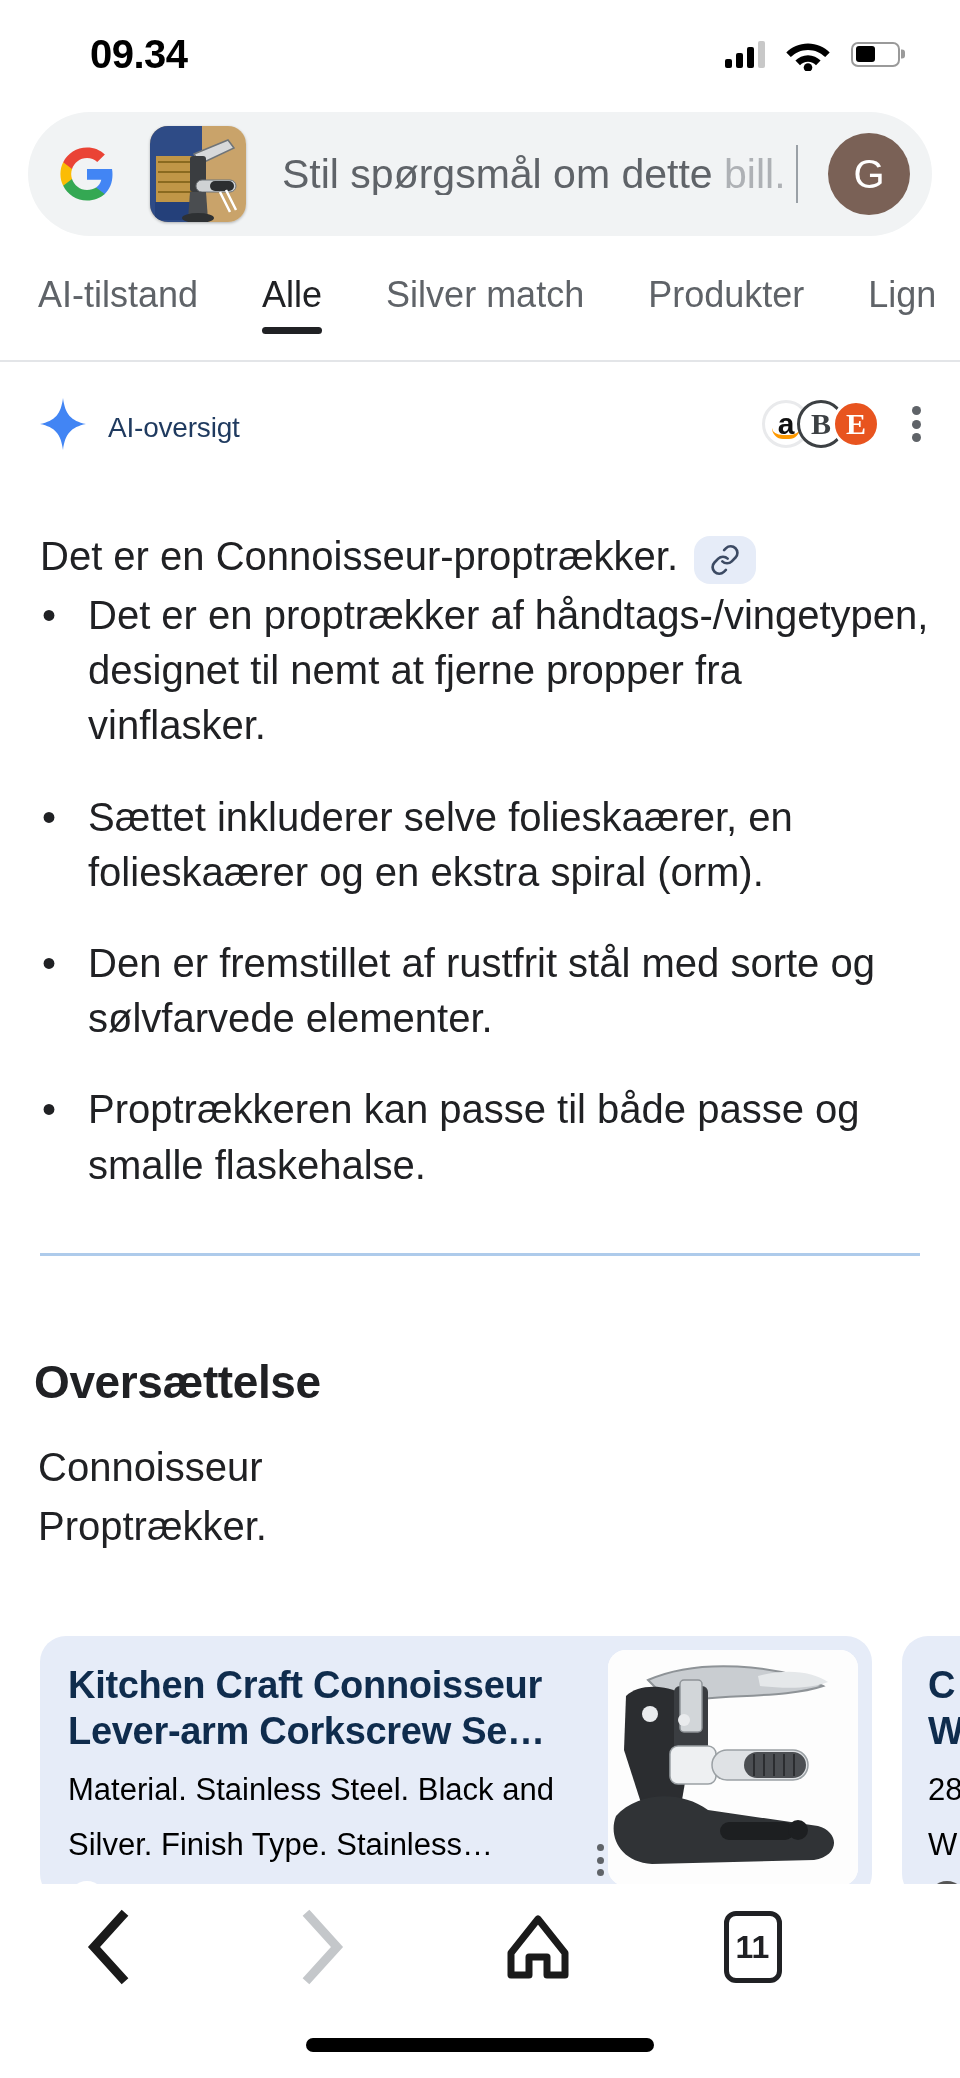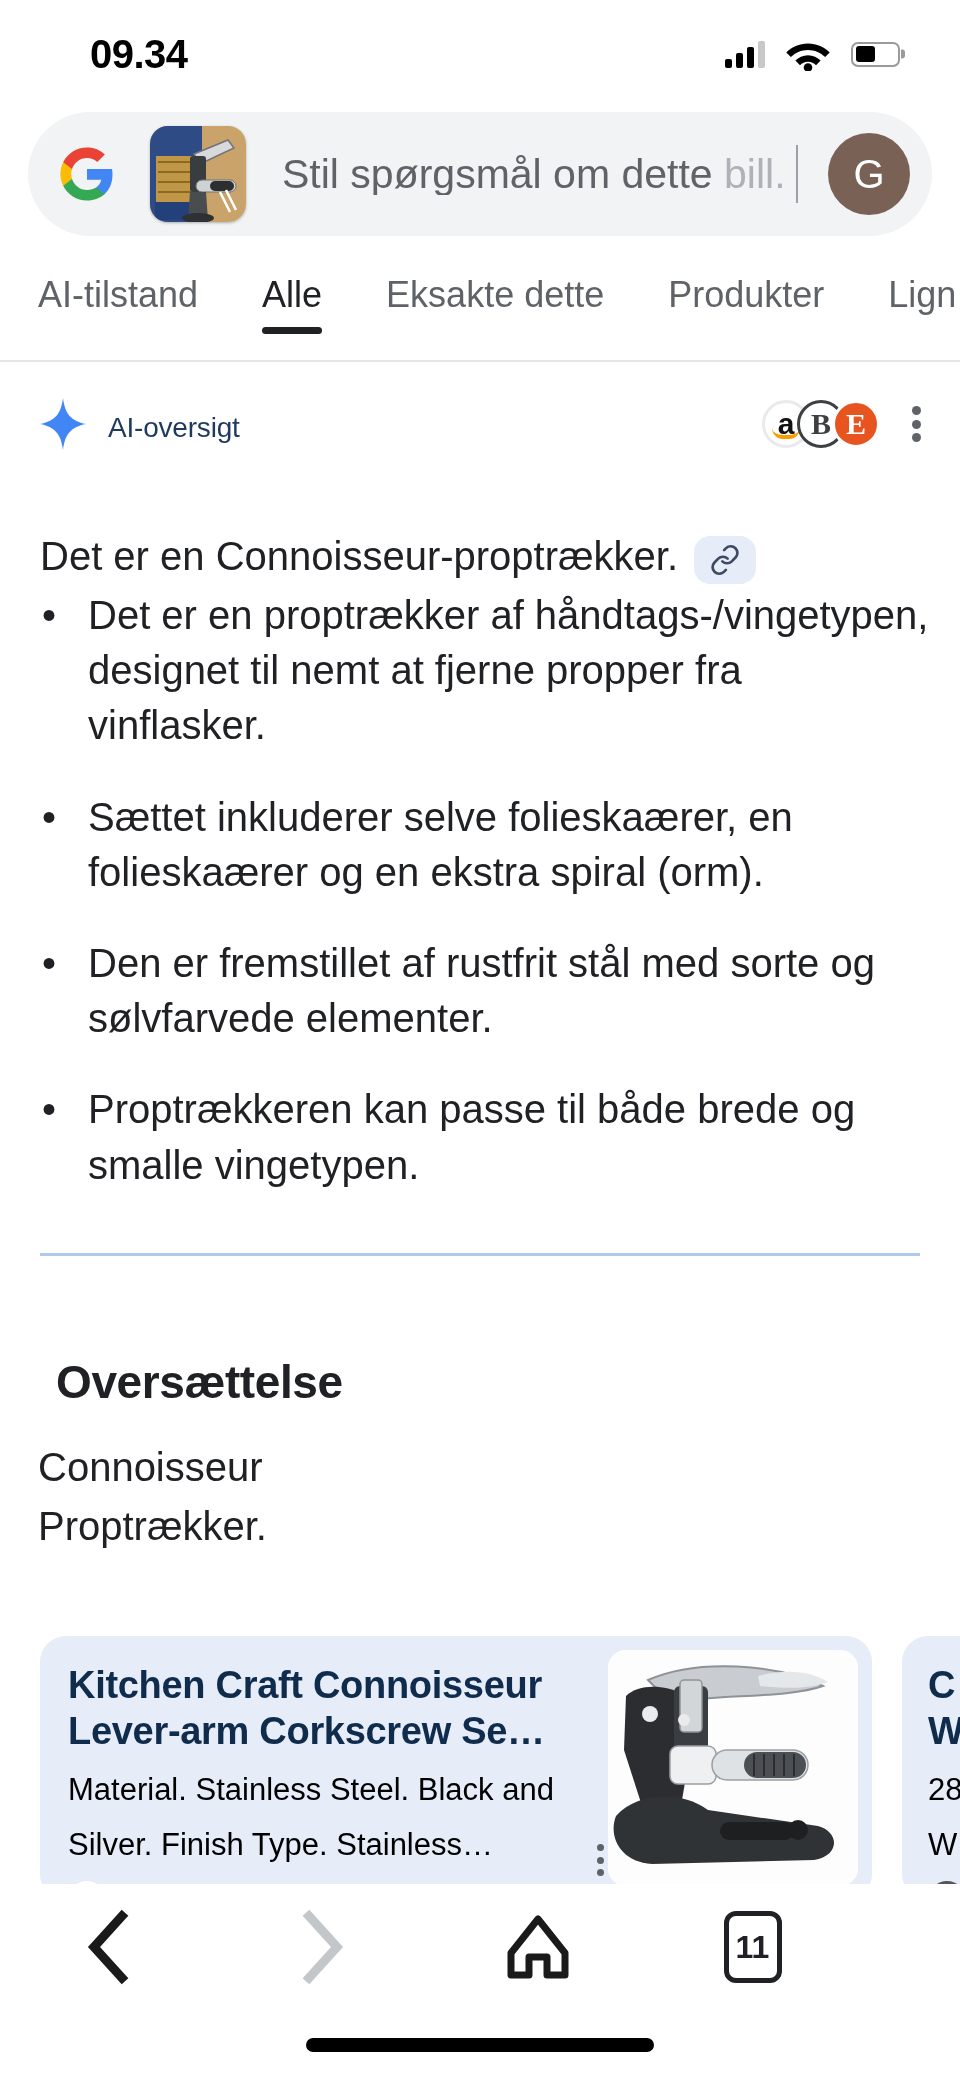--- a/index.html
+++ b/index.html
@@ -262,21 +262,21 @@
   }
 
   .sec-divider {
     position: absolute;
     top: 1253px; left: 40px;
     width: 880px; height: 3px;
     background: #aecbeb;
   }
   .sec-heading {
     position: absolute;
-    top: 1355px; left: 56px;
+    top: 1355px; left: 34px;
     font-size: 46px;
     font-weight: 700;
     color: #202124;
     letter-spacing: -0.4px;
   }
   .sec-body {
     position: absolute;
     top: 1438px; left: 38px;
     width: 700px;
     font-size: 40px;
@@ -465,21 +465,21 @@
 
       <div class="caret"></div>
 
       <div class="avatar">G</div>
     </div>
   </div>
 
   <div class="tabs">
     <div class="tab">AI-tilstand</div>
     <div class="tab active">Alle</div>
-    <div class="tab">Eksakte dette</div>
+    <div class="tab">Silver match</div>
     <div class="tab">Produkter</div>
     <div class="tab">Lign</div>
   </div>
   <div class="tabs-divider"></div>
 
   <div class="ai-header">
     <svg class="spark" viewBox="0 0 46 52">
       <path d="M23 0 C25 16 31 23 46 26 C31 29 25 36 23 52 C21 36 15 29 0 26 C15 23 21 16 23 0 Z" fill="#4285f4"></path>
     </svg>
     <div class="ai-title">AI-oversigt</div>
@@ -518,21 +518,21 @@
     <div class="bullet">
       <div class="dot">•</div>
       <div class="btxt">Sættet inkluderer selve folieskaærer, en folieskaærer og en ekstra spiral (orm).</div>
     </div>
     <div class="bullet">
       <div class="dot">•</div>
       <div class="btxt">Den er fremstillet af rustfrit stål med sorte og sølvfarvede elementer.</div>
     </div>
     <div class="bullet">
       <div class="dot">•</div>
-      <div class="btxt">Proptrækkeren kan passe til både brede og smalle vingetypen.</div>
+      <div class="btxt">Proptrækkeren kan passe til både passe og smalle flaskehalse.</div>
     </div>
   </div>
 
   <div class="sec-divider"></div>
   <div class="sec-heading">Oversættelse</div>
   <div class="sec-body">
     <div>Connoisseur</div>
     <div>Proptrækker.</div>
   </div>
 

